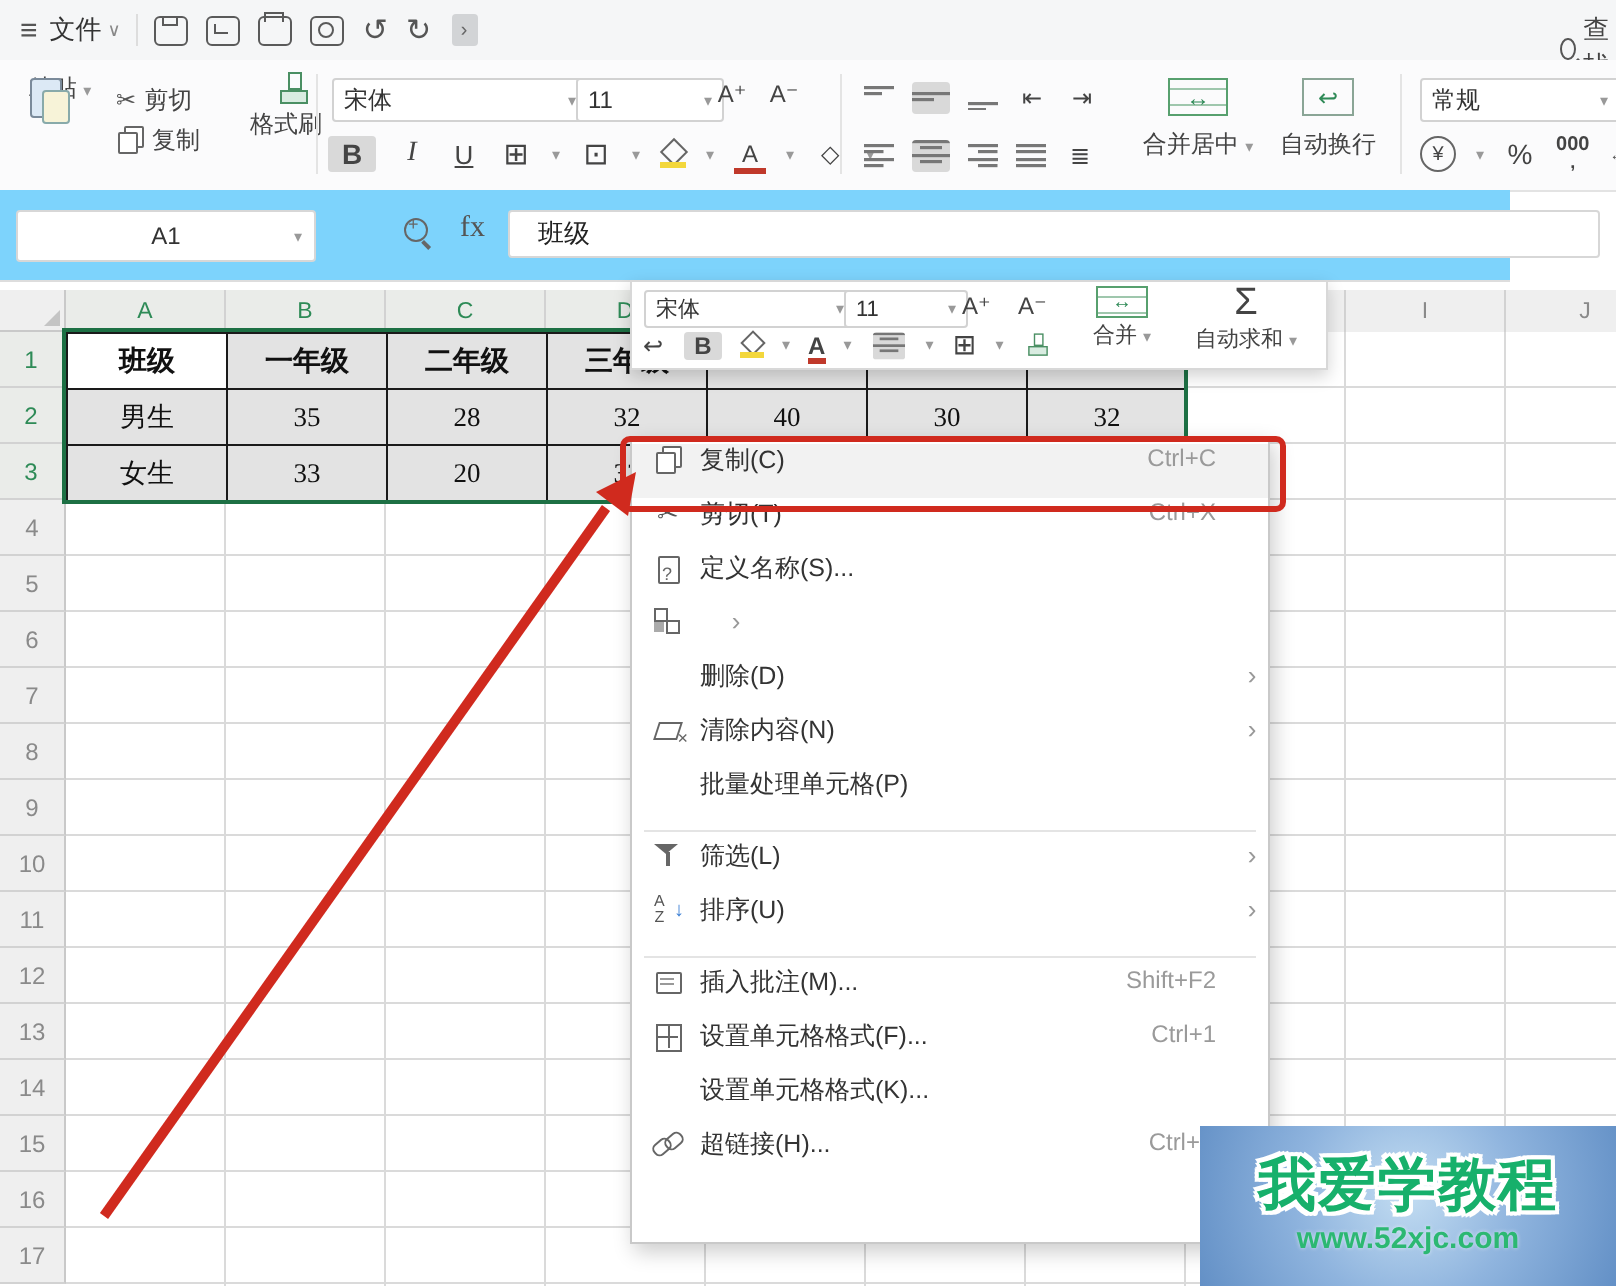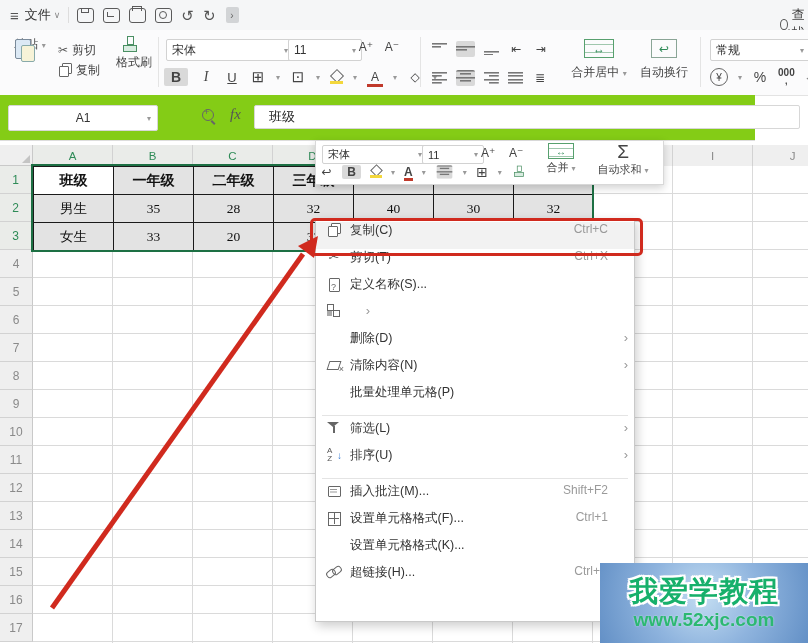--- a/index.html
+++ b/index.html
@@ -33,21 +33,21 @@
 .pastegrp{position:absolute;left:10px;top:6px;width:40px;text-align:center}
 .clipboard{width:20px;height:24px;margin:0 auto;position:relative}
 .clipboard::before{content:"";position:absolute;left:1px;top:2px;width:14px;height:18px;border:1.4px solid #7a8a9a;background:#dce9f5;border-radius:2px}
 .clipboard::after{content:"";position:absolute;left:7px;top:8px;width:12px;height:15px;border:1.4px solid #8aa;background:#f7f3d8;border-radius:2px}
 .cutcopy{position:absolute;left:58px;top:10px}
 .ccrow{display:flex;align-items:center;gap:4px;height:20px}
 .glyph{color:#555}
 .ic-copy2{width:14px;height:14px;position:relative;display:inline-block}
 .ic-copy2::before{content:"";position:absolute;left:4px;top:0;width:8px;height:9px;border:1.3px solid #666;border-radius:1px;background:#fff}
 .ic-copy2::after{content:"";position:absolute;left:1px;top:3px;width:8px;height:9px;border:1.3px solid #666;border-radius:1px;background:#fff}
-.fpgrp{position:absolute;left:108px;top:6px;text-align:right;width:44px}
+.fpgrp{position:absolute;left:125px;top:6px;text-align:left;width:44px}
 .pbrush{width:16px;height:18px;margin:0 auto;position:relative;display:block}
 .pbrush::before{content:"";position:absolute;left:5px;top:0;width:5px;height:7px;border:1.3px solid #4a8f63}
 .pbrush::after{content:"";position:absolute;left:1px;top:9px;width:12px;height:5px;background:#d9ece1;border:1.3px solid #4a8f63}
 .combo{position:absolute;height:20px;border:1px solid #d2d2d2;background:#fff;border-radius:2px;display:flex;align-items:center;justify-content:space-between;padding:0 5px;font-size:12px;color:#333}
 .btnrow{position:absolute;display:flex;align-items:center;gap:8px}
 .fbtn{min-width:16px;text-align:center;color:#444;position:relative}
 .fbtn.on{background:#d9d9d9;border-radius:2px;padding:1px 4px}
 .bold{font-weight:bold;font-size:14px}
 .ital{font-style:italic;font-family:"Liberation Serif",serif;font-size:14px}
 .undl{text-decoration:underline;font-size:13px}
@@ -66,27 +66,27 @@
 .va-b{background-size:100% 1.6px,60% 1.6px,0 0,0 0;background-position:0 8px,0 11px,0 0,0 0}
 .aon{background-color:#d9d9d9;border-radius:2px;padding:2px;box-sizing:content-box}
 .biggrp{position:absolute;text-align:center}
 .mergeic{width:28px;height:17px;border:1.4px solid #57a06e;margin:0 auto;display:flex;align-items:center;justify-content:center;color:#2f8a57;font-size:12px;background:linear-gradient(#9fc7ad,#9fc7ad) 0 3.5px/100% 1px no-repeat,linear-gradient(#9fc7ad,#9fc7ad) 0 12px/100% 1px no-repeat}
 .wrapic{width:24px;height:17px;border:1.4px solid #8aa596;margin:0 auto;display:flex;align-items:center;justify-content:center;color:#2f8a57;font-size:12px}
 .ymoney{width:16px;height:16px;border:1.3px solid #666;border-radius:50%;display:inline-flex;align-items:center;justify-content:center;font-size:10px;color:#444}
 .num000{font-size:10px;font-weight:bold;color:#444;line-height:9px;text-align:center}
 .num000 .comma{display:block;font-size:9px;color:#444}
 .decclip{font-size:8px;color:#555;line-height:9px;white-space:nowrap}
 
-.fbar{position:absolute;left:0;top:95px;width:755px;height:45px;background:#84cc16;border-bottom:1px solid #ddd}
+.fbar{position:absolute;left:0;top:95px;width:755px;height:45px;background:#7dd3fc;border-bottom:1px solid #ddd}
 .namebox{position:absolute;left:8px;top:10px;width:148px;height:24px;border:1px solid #d7d7d7;background:#fff;border-radius:2px;display:flex;align-items:center;justify-content:center;font-size:12px;color:#333}
 .namebox .dd{position:absolute;right:6px}
 .fmag{position:absolute;left:202px;top:14px;width:10px;height:10px;border:1.5px solid #666;border-radius:50%}
 .fmag::before{content:"+";position:absolute;left:1px;top:-3px;font-size:9px;color:#666}
 .fmag::after{content:"";position:absolute;left:9px;top:10px;width:5px;height:1.6px;background:#666;transform:rotate(45deg);transform-origin:0 0}
-.fxsym{position:absolute;left:230px;top:11px;font-family:"Liberation Serif",serif;font-style:italic;font-size:15px;color:#555}
+.fxsym{position:absolute;left:230px;top:11px;font-family:"Liberation Serif",serif;font-size:15px;color:#555}
 .finput{position:absolute;left:254px;top:10px;width:546px;height:24px;border:1px solid #d7d7d7;background:#fff;border-radius:2px;display:flex;align-items:center;padding-left:14px;font-size:13px;color:#222;box-sizing:border-box}
 
 .sheet{position:absolute;left:0;top:145px;width:808px;height:498px;background:#fff}
 .corner{position:absolute;left:0;top:0;width:33px;height:21px;background:#efefef;border-right:1px solid #c9c9c9;border-bottom:1px solid #c9c9c9;box-sizing:border-box}
 .corner::after{content:"";position:absolute;right:2px;bottom:2px;border-style:solid;border-width:0 0 8px 8px;border-color:transparent transparent #c4c4c4 transparent}
 #col-heads{position:absolute;left:33px;top:0;height:21px;display:flex}
 .colh{width:80px;height:21px;box-sizing:border-box;border-right:1px solid #d2d2d2;background:#efefef;display:flex;align-items:center;justify-content:center;font-size:11.5px;color:#8a8a8a}
 .colh.sel{color:#2e8b57;background:#eaece9}
 #row-heads{position:absolute;left:0;top:21px;width:33px}
 .rowh{width:33px;height:28px;box-sizing:border-box;border-bottom:1px solid #d2d2d2;border-right:1px solid #c9c9c9;background:#efefef;display:flex;align-items:center;justify-content:center;font-size:12px;color:#8a8a8a}
@@ -145,21 +145,21 @@
 .ic-hyperlink::after{content:"";position:absolute;left:6px;top:3px;width:8px;height:5px;border:1.4px solid #666;border-radius:3px;transform:rotate(-40deg)}
 
 .redbox{position:absolute;left:310px;top:218px;width:327px;height:32px;border:3px solid #d02a1e;border-radius:5px;z-index:45;pointer-events:none}
 .arrow-svg{position:absolute;left:0;top:0;z-index:50;pointer-events:none}
 
 .watermark{position:absolute;left:600px;top:563px;width:208px;height:80px;z-index:60;
  background:radial-gradient(circle at 50% 42%,#c3ddf2 0%,#8fb4de 48%,#6390c6 100%);
  display:flex;flex-direction:column;align-items:center;justify-content:center}
 .wm-title{font-size:29px;font-weight:bold;letter-spacing:1px;color:#17b06b;line-height:30px;
  text-shadow:-2px -2px 0 #fff,2px -2px 0 #fff,-2px 2px 0 #fff,2px 2px 0 #fff,0 -2px 0 #fff,0 2px 0 #fff,-2px 0 0 #fff,2px 0 0 #fff}
-.wm-url{font-size:19px;font-weight:bold;color:#2cb872;margin-top:3px;text-shadow:0 0 2px rgba(255,255,255,.6)}
+.wm-url{font-size:15px;font-weight:bold;color:#2cb872;margin-top:3px;text-shadow:0 0 2px rgba(255,255,255,.6)}
 </style>
 </head>
 <body>
 
 <div class="app">
 
   <div class="tabbar">
     <span class="hamburger">≡</span>
     <span class="filebtn">
       <span>文件</span>

